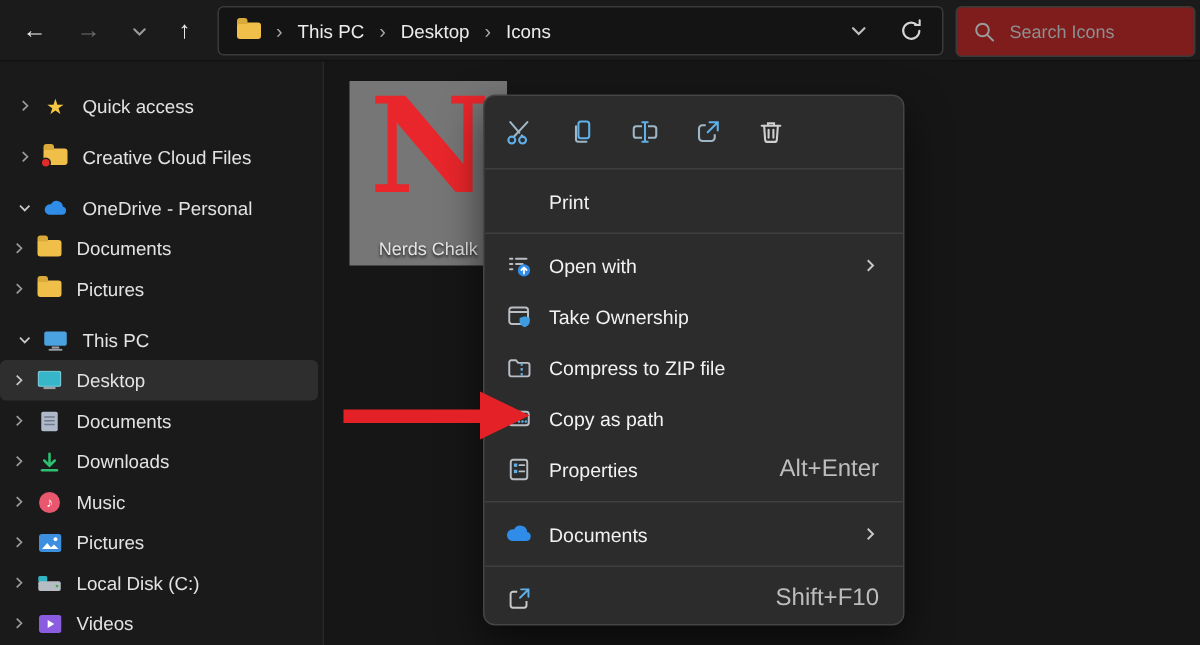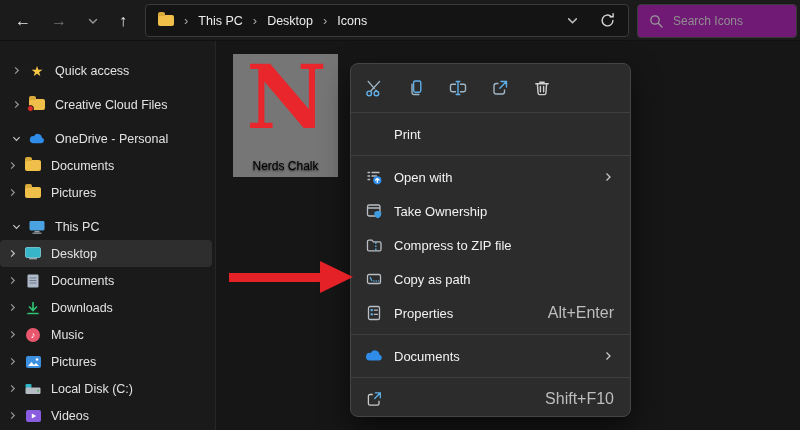--- a/index.html
+++ b/index.html
@@ -26,21 +26,21 @@
     position:absolute; left:145px; top:4px; width:484px; height:33px;
     border:1px solid #3a3a3a; border-radius:4px; background:#141414;
     display:flex; align-items:center; padding:0 12px; gap:9px;
   }
   .crumb { font-size:12.5px; color:#ececec; white-space:nowrap; }
   .crumb-sep { color:#a9a9a9; font-size:13px; padding:0 1px; }
   .addr-right { margin-left:auto; display:flex; align-items:center; gap:20px; }
 
   .searchbox {
     position:absolute; left:637px; top:4px; width:160px; height:33px;
-    border:1px solid #3a3a3a; border-radius:4px; background:#701a75;
+    border:1px solid #3a3a3a; border-radius:4px; background:#7f1d1d;
     display:flex; align-items:center; padding:16px 11px; gap:10px;
   }
   .search-ph { font-size:12px; color:#8f8f8f; }
 
   
   .folder-ic { width:16px; height:11px; background:#f0bf4a; border-radius:1.5px 2px 2px 2px; position:relative; flex:none; }
   .folder-ic::before { content:""; position:absolute; top:-3px; left:0; width:7px; height:4px; background:#d9a93a; border-radius:2px 2px 0 0; }
   .cc-badge { position:absolute; left:-2px; bottom:-2px; width:7px; height:7px; border-radius:50%; background:#e12b2b; border:1px solid #1a1a1a; }
 
   
@@ -64,25 +64,25 @@
   
   .tile {
     position:absolute; left:233px; top:54px; width:105px; height:123px;
     background:#767676; display:flex; flex-direction:column; align-items:center;
   }
   .tile-glyph {
     font-family:"DejaVu Serif","Liberation Serif",serif; font-weight:bold;
     font-size:88px; line-height:0.95; color:#e9262b; margin-top:2px;
     letter-spacing:-2px;
   }
-  .tile-label { margin-top:auto; margin-bottom:4px; font-size:12px; color:#000000; text-shadow:0 1px 2px rgba(0,0,0,.8); }
+  .tile-label { margin-top:auto; margin-bottom:4px; font-size:12px; color:#e5e5e5; text-shadow:0 1px 2px rgba(0,0,0,.8); }
 
   
   .ctxmenu {
-    position:absolute; left:350px; top:63px; width:281px;
+    position:absolute; left:322px; top:63px; width:281px;
     background:#2c2c2c; border:1px solid #454545; border-radius:8px;
     box-shadow:0 12px 28px rgba(0,0,0,.55); overflow:hidden; z-index:5;
   }
   .qa-row { height:49px; display:flex; align-items:center; padding:0 2px; border-bottom:1px solid #3e3e3e; }
   .qa-btn { width:42px; height:36px; display:flex; align-items:center; justify-content:center; border-radius:4px; cursor:default; }
   .menu-items { padding-top:4px; }
   .mi { height:34px; display:flex; align-items:center; padding:0 16px 0 13px; cursor:default; }
   .mi .mic { width:20px; display:flex; justify-content:center; align-items:center; flex:none; margin-right:10px; }
   .mi .mlabel { font-size:13px; color:#f2f2f2; white-space:nowrap; }
   .mi .mright { margin-left:auto; display:flex; align-items:center; }

